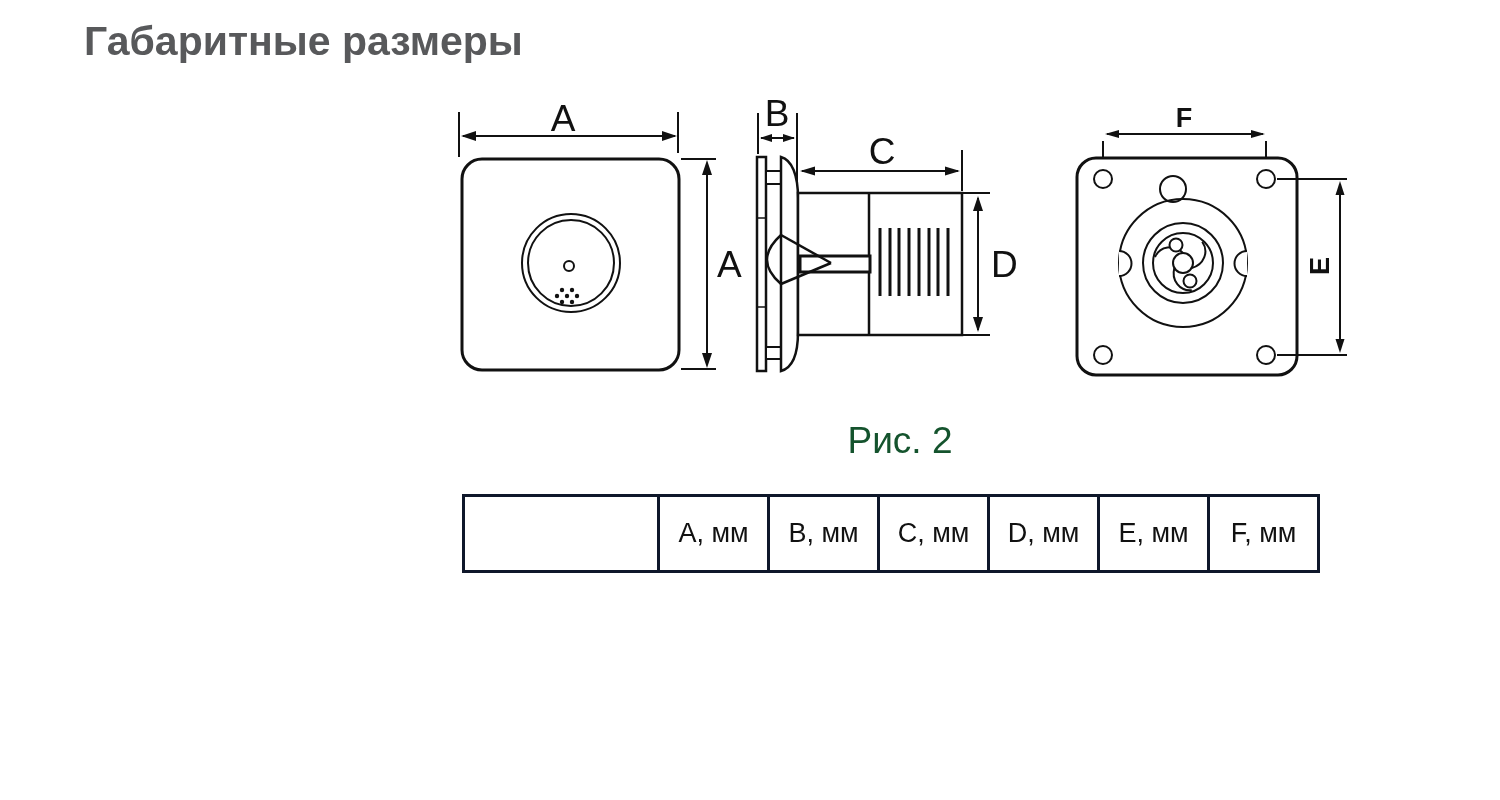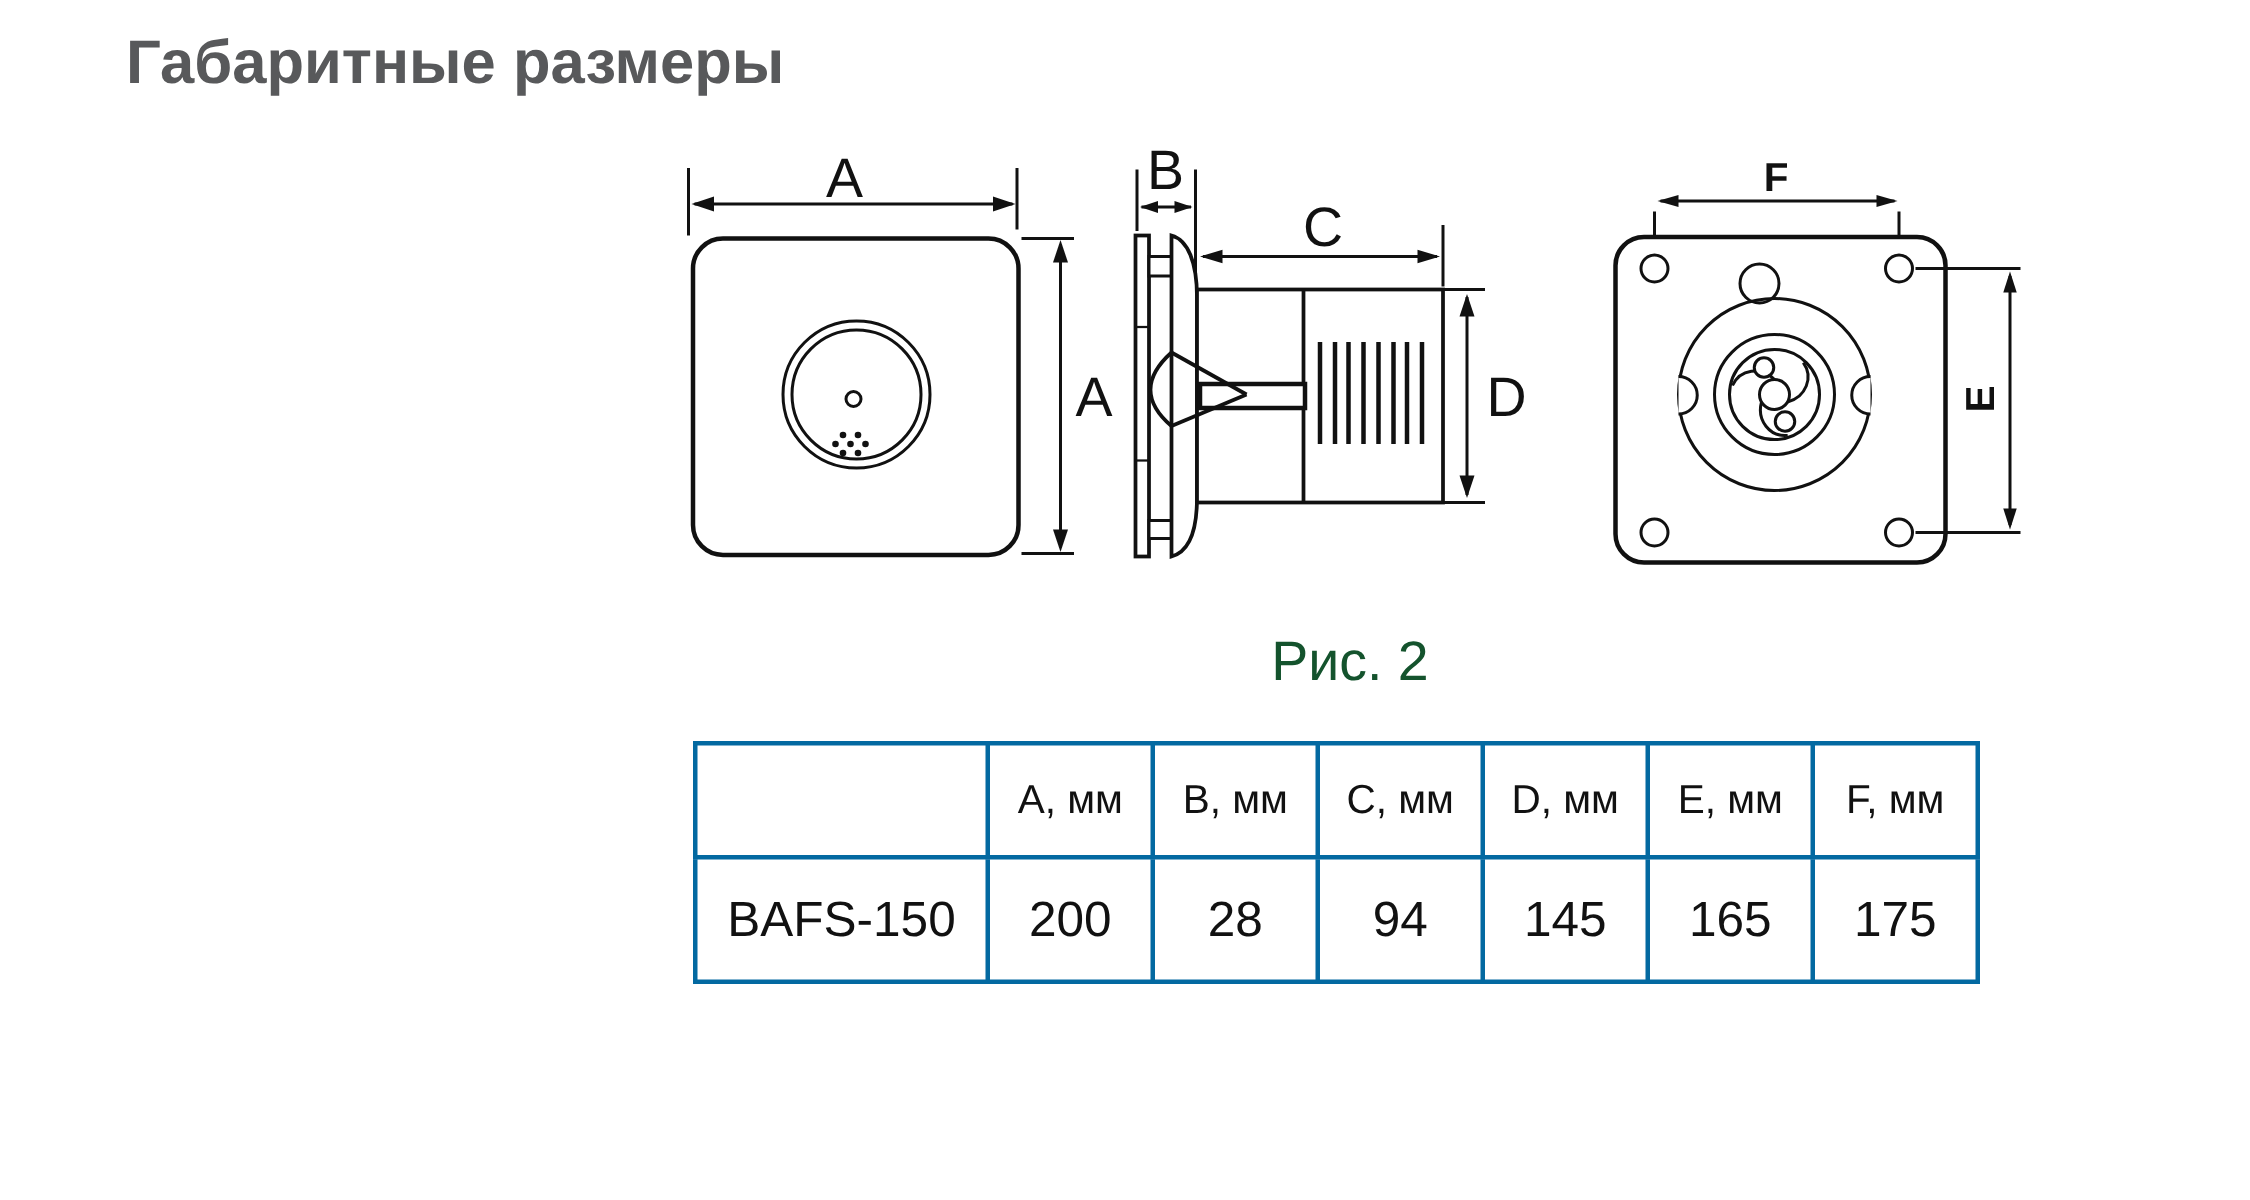--- a/index.html
+++ b/index.html
@@ -5,21 +5,21 @@
   html,body{margin:0;padding:0;background:#fff;}
   .canvas{position:relative;width:1500px;height:800px;background:#ffffff;overflow:hidden;
           font-family:"Liberation Sans",sans-serif;color:#111;}
   .page-title{position:absolute;left:48px;top:18px;font-size:41px;font-weight:bold;
               color:#58595b;letter-spacing:0px;margin-left:36px;}
   .drawing-svg{position:absolute;left:0;top:0;}
   .figure-caption{position:absolute;left:700px;top:420px;width:400px;text-align:center;
                   font-size:37px;color:#14532d;}
   table.dims{position:absolute;left:462px;top:494px;border-collapse:collapse;table-layout:fixed;
              background:#fff;}
-  table.dims td,table.dims th{border:3px solid #0369a1;text-align:center;vertical-align:middle;
+  table.dims td,table.dims th{border:3px solid #0f172a;text-align:center;vertical-align:middle;
              font-weight:400;padding:0;background:#fff;}
   table.dims th{height:73px;font-size:27px;}
   table.dims td{height:80px;font-size:33px;}
   .c-model{width:195px;}
   .c-val{width:110px;}
   svg text{font-family:"Liberation Sans",sans-serif;fill:#111;}
   .dimletter{font-size:37px;}
   .dimletter-sm{font-size:27px;font-weight:bold;}
 </style>
 </head>
@@ -184,25 +184,16 @@
         <th></th>
         <th>A, мм</th>
         <th>B, мм</th>
         <th>C, мм</th>
         <th>D, мм</th>
         <th>E, мм</th>
         <th>F, мм</th>
       </tr>
     </thead>
     <tbody>
-      <tr>
-        <td>BAFS-150</td>
-        <td>200</td>
-        <td>28</td>
-        <td>94</td>
-        <td>145</td>
-        <td>165</td>
-        <td>175</td>
-      </tr>
     </tbody>
   </table>
 
 </div>
 
 </body></html>

